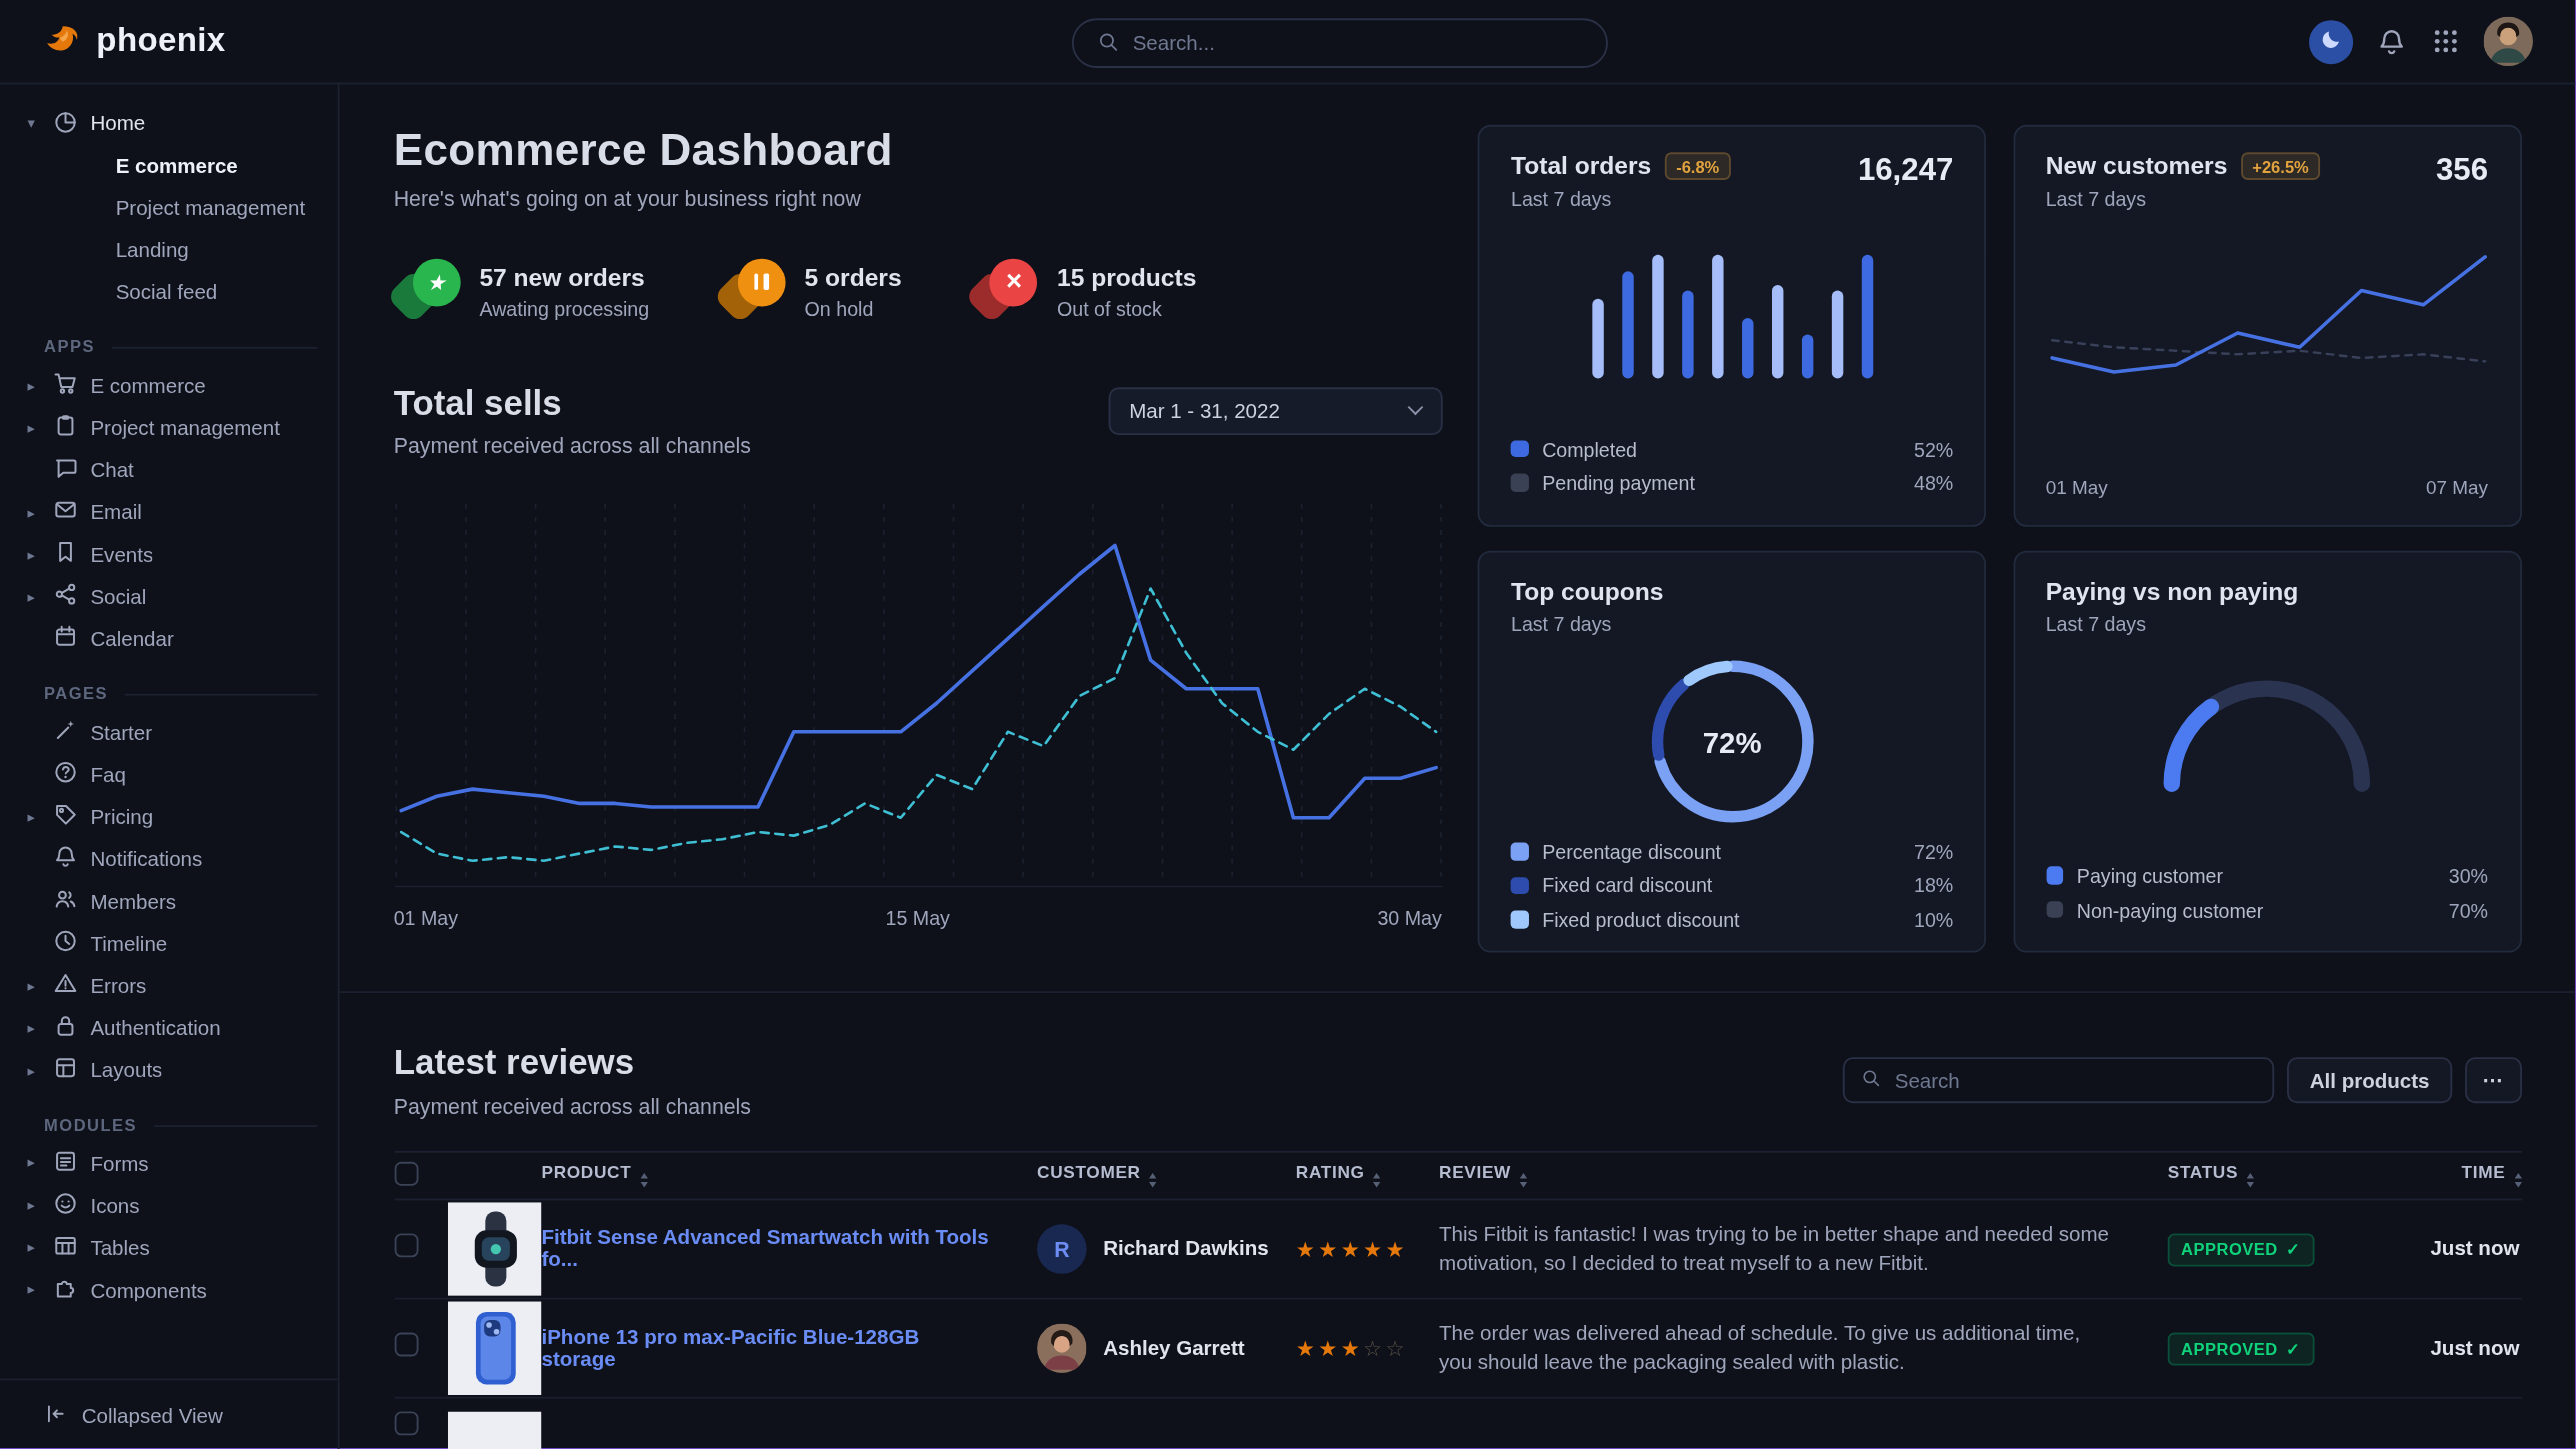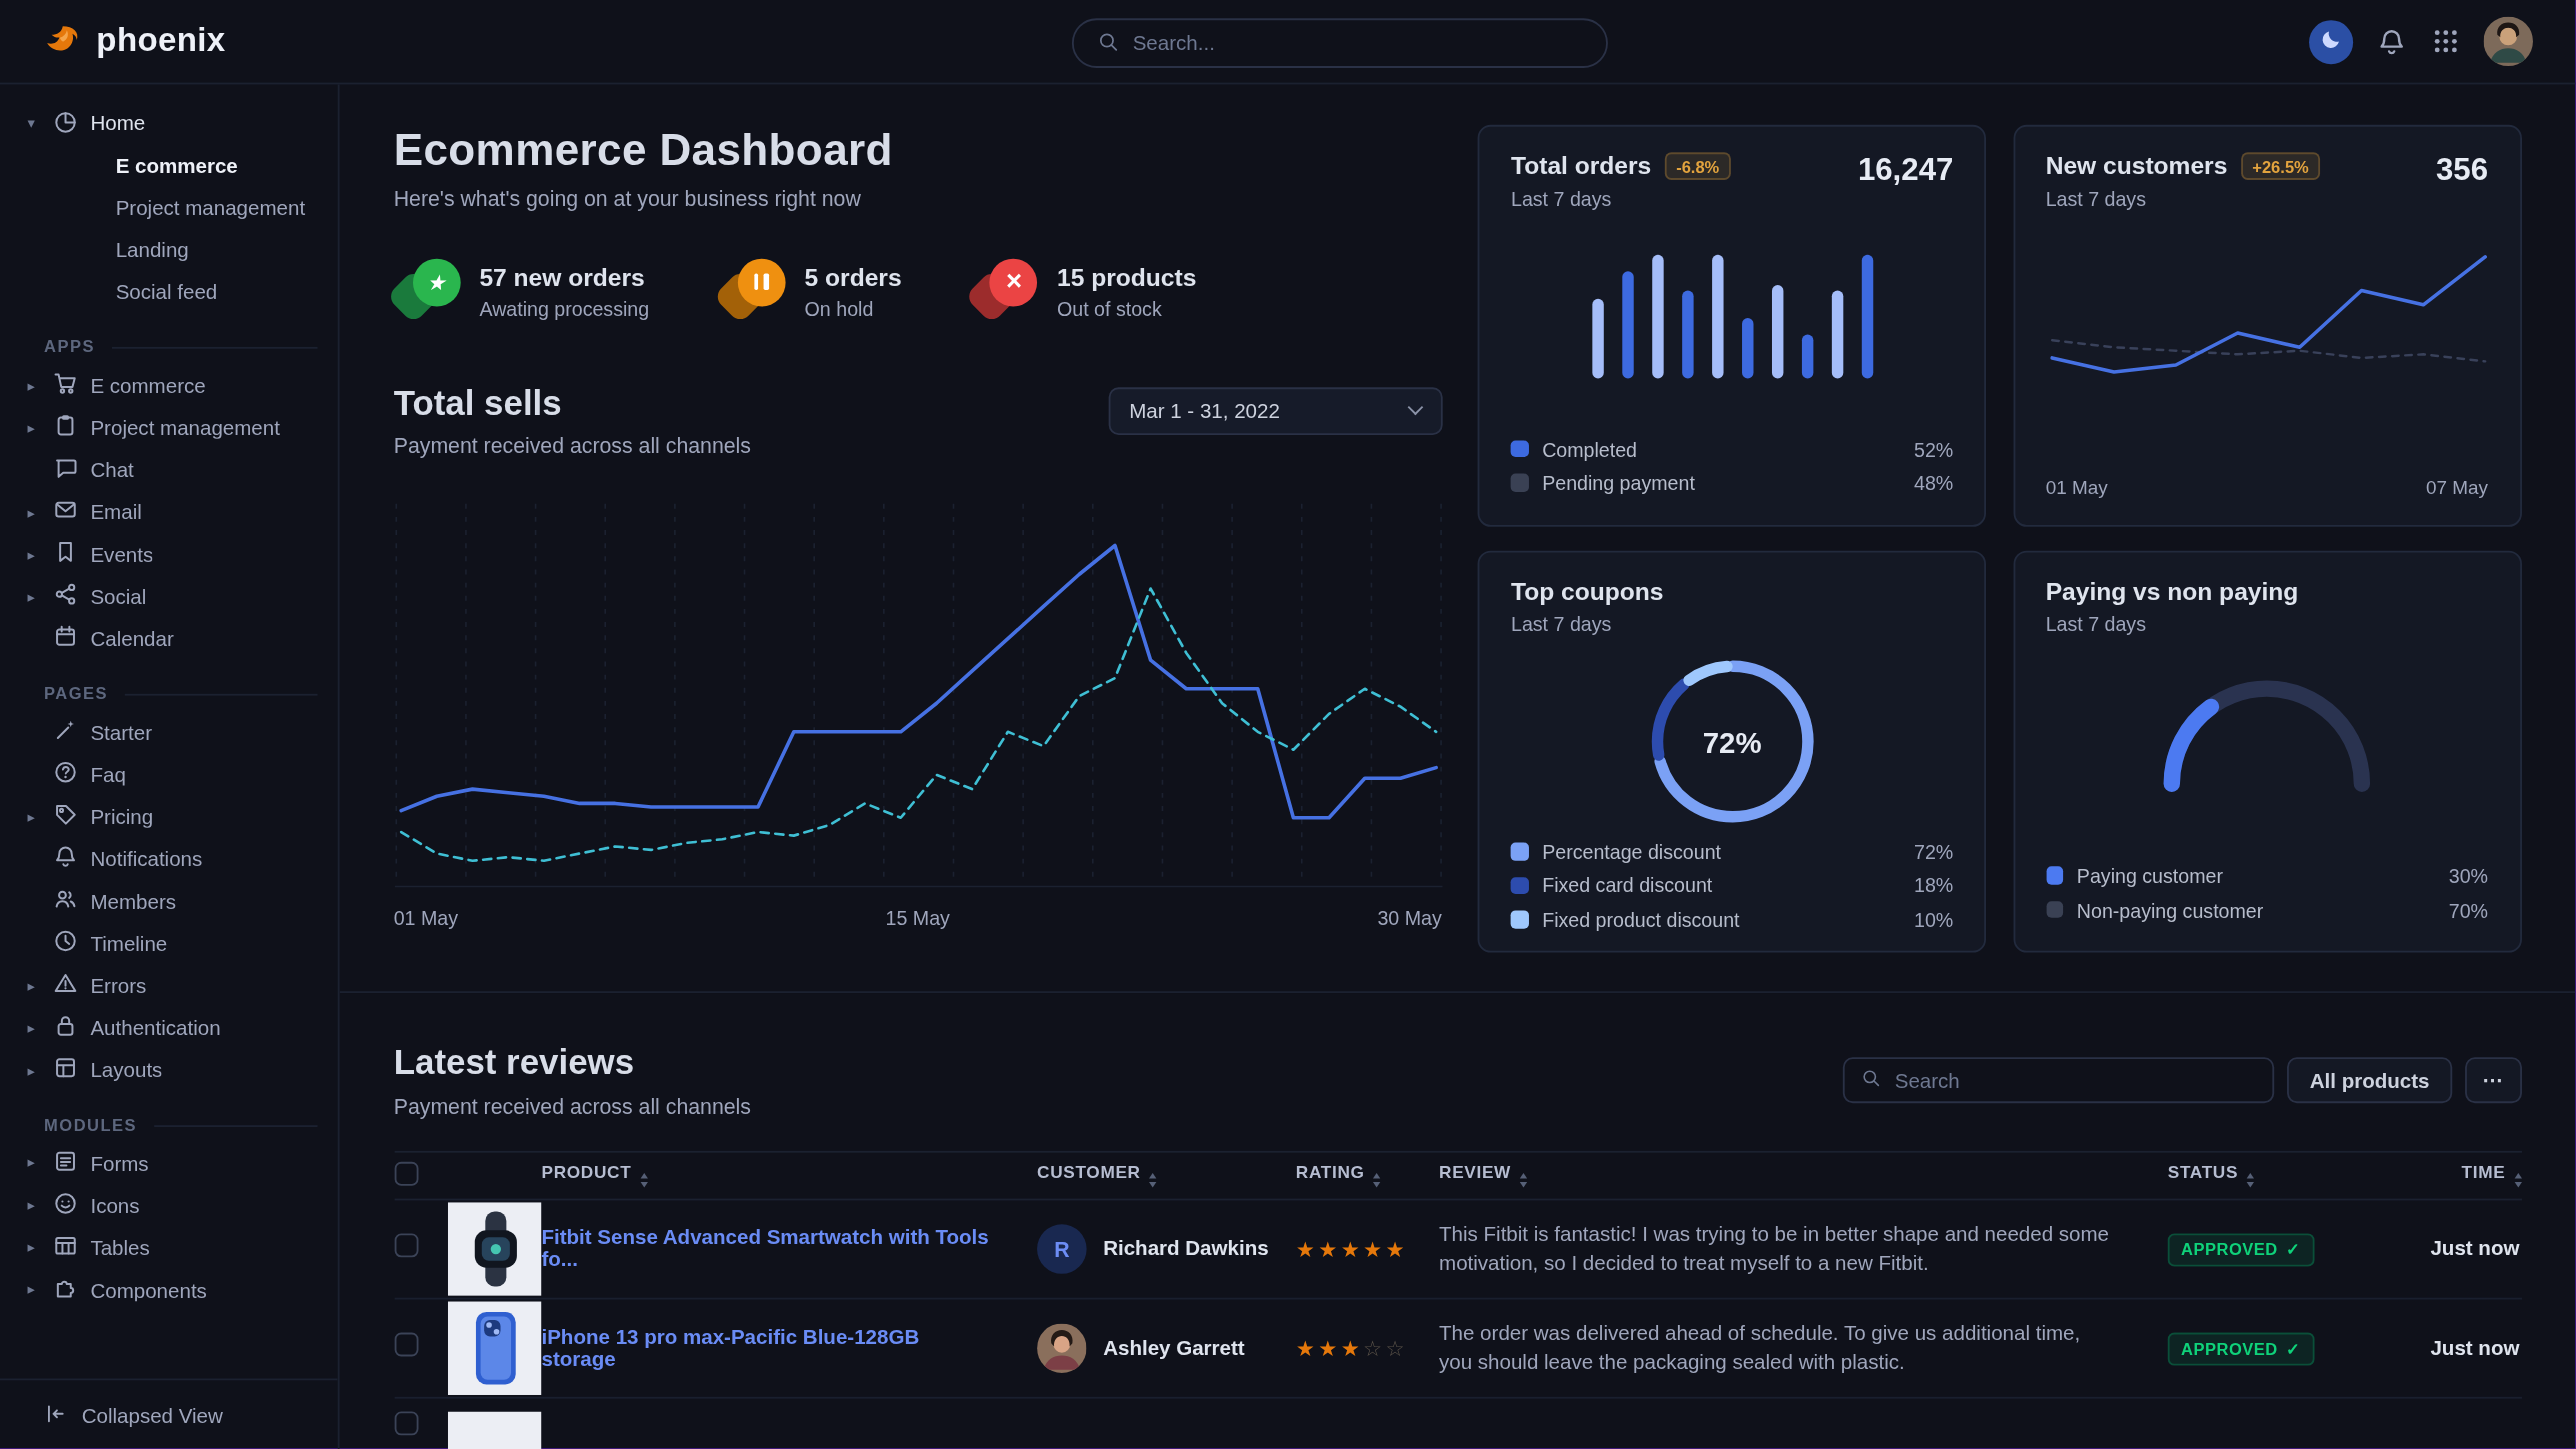--- a/index.html
+++ b/index.html
@@ -1,17 +1,17 @@
 <!DOCTYPE html>
 <html style="font-size:14.3px"><head>
 <meta charset="utf-8">
 <style>
   *{margin:0;padding:0;box-sizing:border-box}
   html,body{background:#07090f}
-  .stage{width:2576px;height:1449px;overflow:hidden;position:relative;background:#4c1d95}
+  .stage{width:2576px;height:1449px;overflow:hidden;position:relative;background:#8b5cf6}
   .page{width:1403px;height:789px;transform:scale(1.8355);transform-origin:0 0;
         font-family:"Liberation Sans",sans-serif;color:#9fa6bc;background:#0f111a;position:relative}
   .ic{width:13.4px;height:13.4px;flex:none}
 
   
   .topbar{height:46px;display:flex;align-items:center;padding:0 23px;border-bottom:0.9px solid #1b2130;position:relative}
   .brand{display:flex;align-items:center;gap:8px;cursor:pointer}
   .brand-icon svg{width:21.5px;height:21.5px;display:block}
   .brand-name{color:#eef1f8;font-size:18px;font-weight:600;letter-spacing:0.2px}
   .search{position:absolute;left:584px;top:9.8px;width:292px;height:27px;border:0.9px solid #2a3146;border-radius:13.4px;

